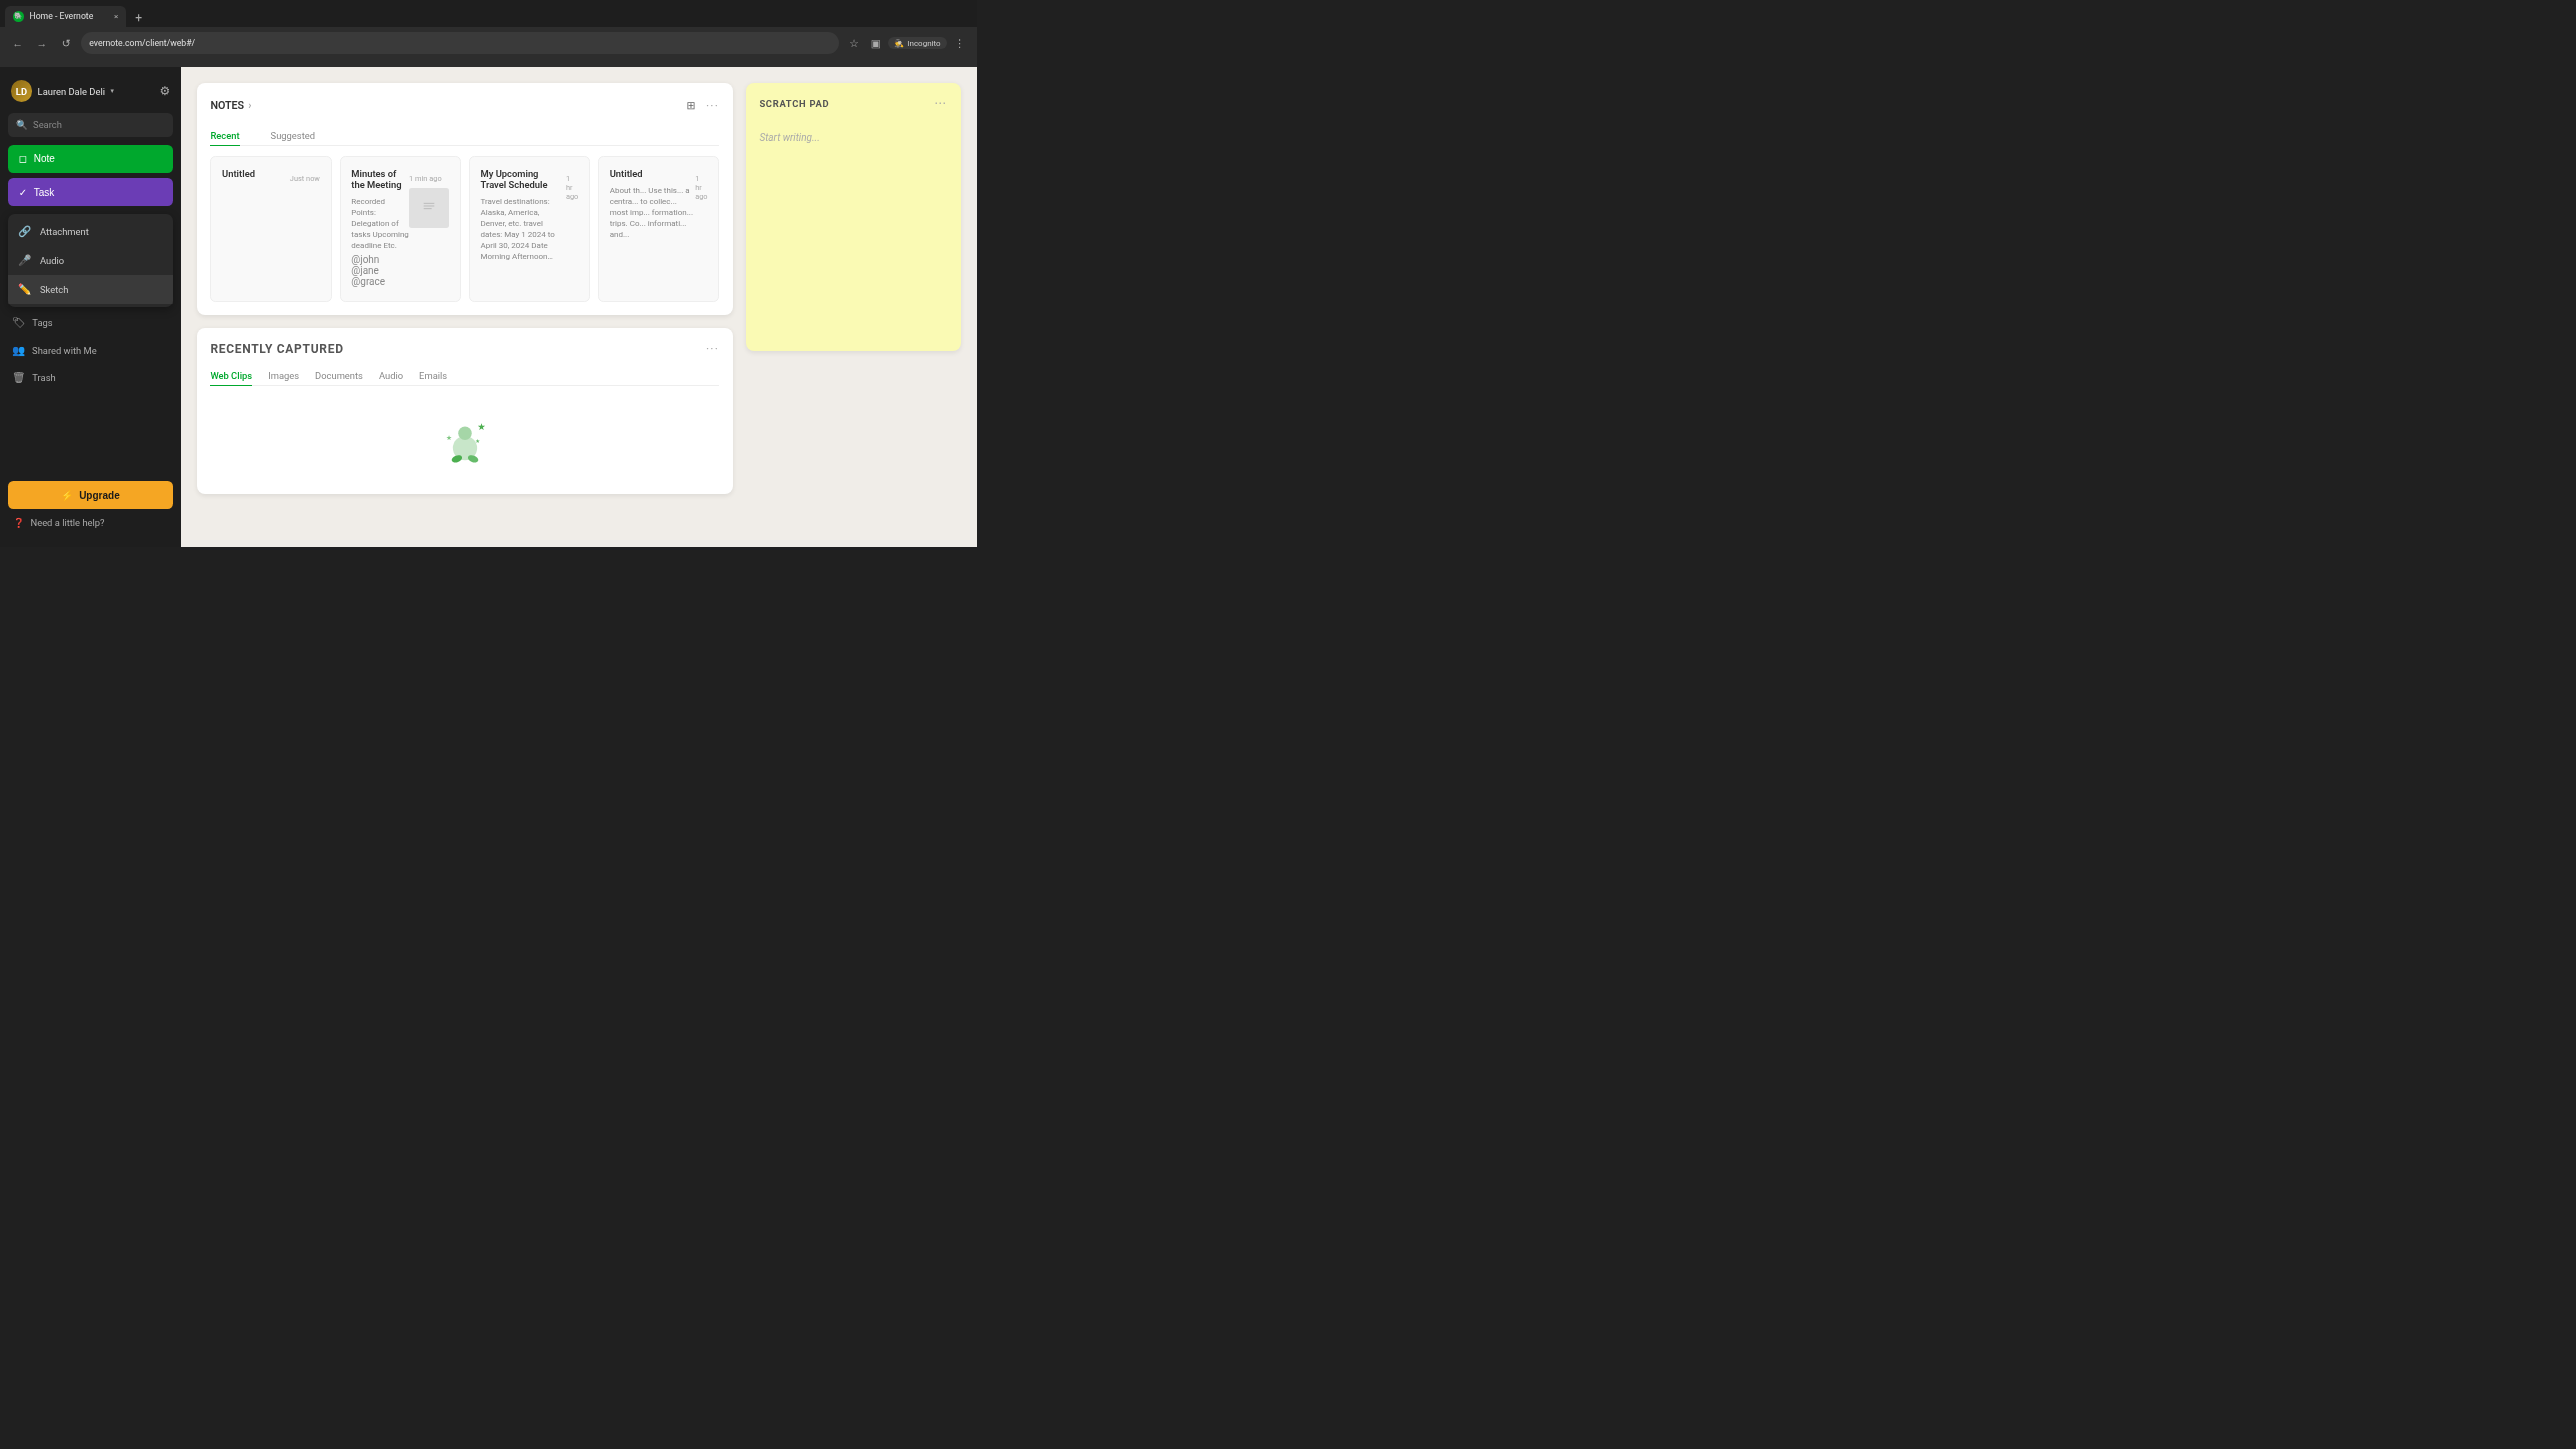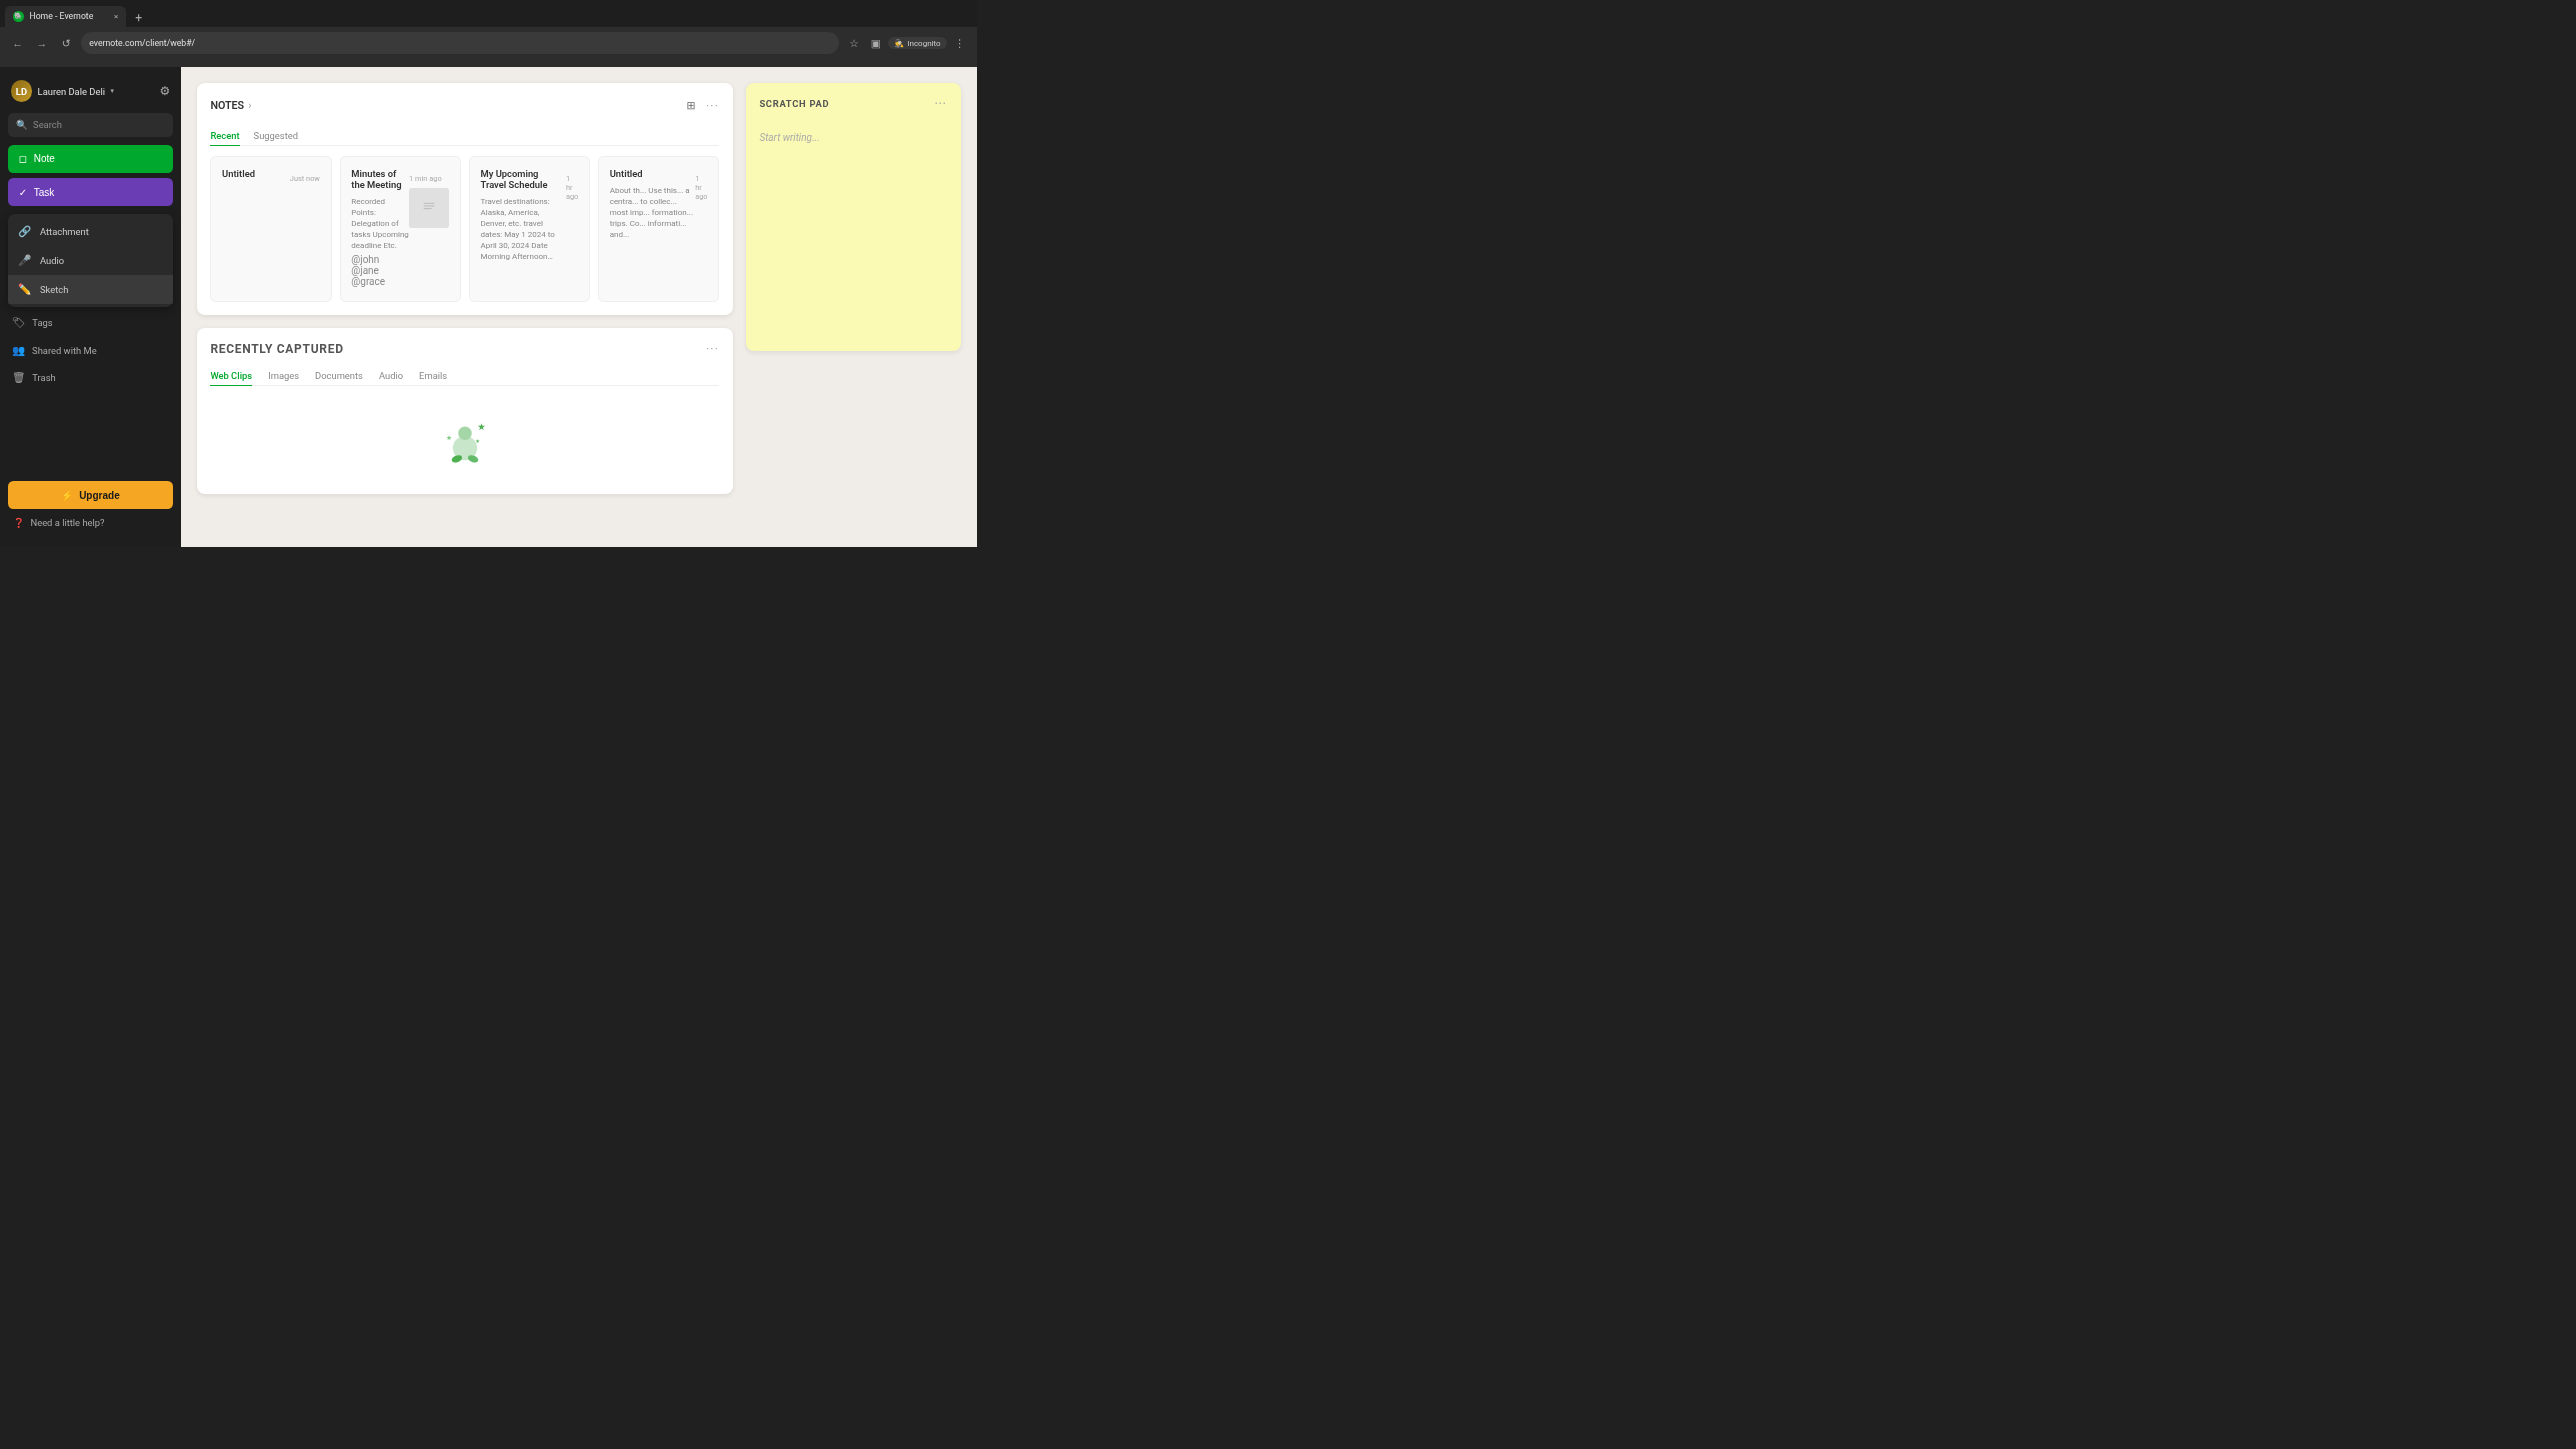--- a/index.html
+++ b/index.html
@@ -69,21 +69,21 @@
     .scratch-pad-widget { width: 215px; }
 
     
     .widget { background: white; border-radius: 8px; padding: 13.4px; box-shadow: 0 1.3px 5.4px rgba(0,0,0,0.08); }
     .widget-header { display: flex; align-items: center; justify-content: space-between; margin-bottom: 10.7px; }
     .widget-title { font-size: 10.7px; font-weight: 600; color: #333; display: flex; align-items: center; gap: 4px; }
     .widget-actions { display: flex; align-items: center; gap: 5.4px; }
     .widget-icon-btn { width: 19px; height: 19px; display: flex; align-items: center; justify-content: center; color: #666; cursor: pointer; border-radius: 2.7px; }
 
     
-    .tab-nav { display: flex; gap: 14px; margin-bottom: 10.7px; border-bottom: 1.3px solid #eee; }
+    .tab-nav { display: flex; gap: 31px; margin-bottom: 10.7px; border-bottom: 1.3px solid #eee; }
     .tab-item { padding: 4px 0; font-size: 9.4px; cursor: pointer; color: #888; border-bottom: 1.3px solid transparent; margin-bottom: -1.3px; }
     .tab-item.active { color: #00a82d; border-bottom-color: #00a82d; font-weight: 500; }
 
     
     .notes-grid { display: grid; grid-template-columns: repeat(4, 1fr); gap: 8px; }
     .note-card { background: #f9f9f9; border-radius: 5.4px; padding: 10.7px; cursor: pointer; border: 0.7px solid #eee; min-height: 107px; display: flex; flex-direction: row; justify-content: space-between; overflow: hidden; }
     .note-card-title { font-size: 9.4px; font-weight: 600; color: #333; margin-bottom: 5.4px; }
     .note-card-preview { font-size: 8px; color: #888; line-height: 1.4; flex: 1; overflow: hidden; display: -webkit-box; -webkit-line-clamp: 6; -webkit-box-orient: vertical; }
     .note-card-meta { margin-top: 5.4px; font-size: 7.4px; color: #aaa; }
     .note-card-tags { font-size: 10px; color: #888; margin: 2.7px 0; }

